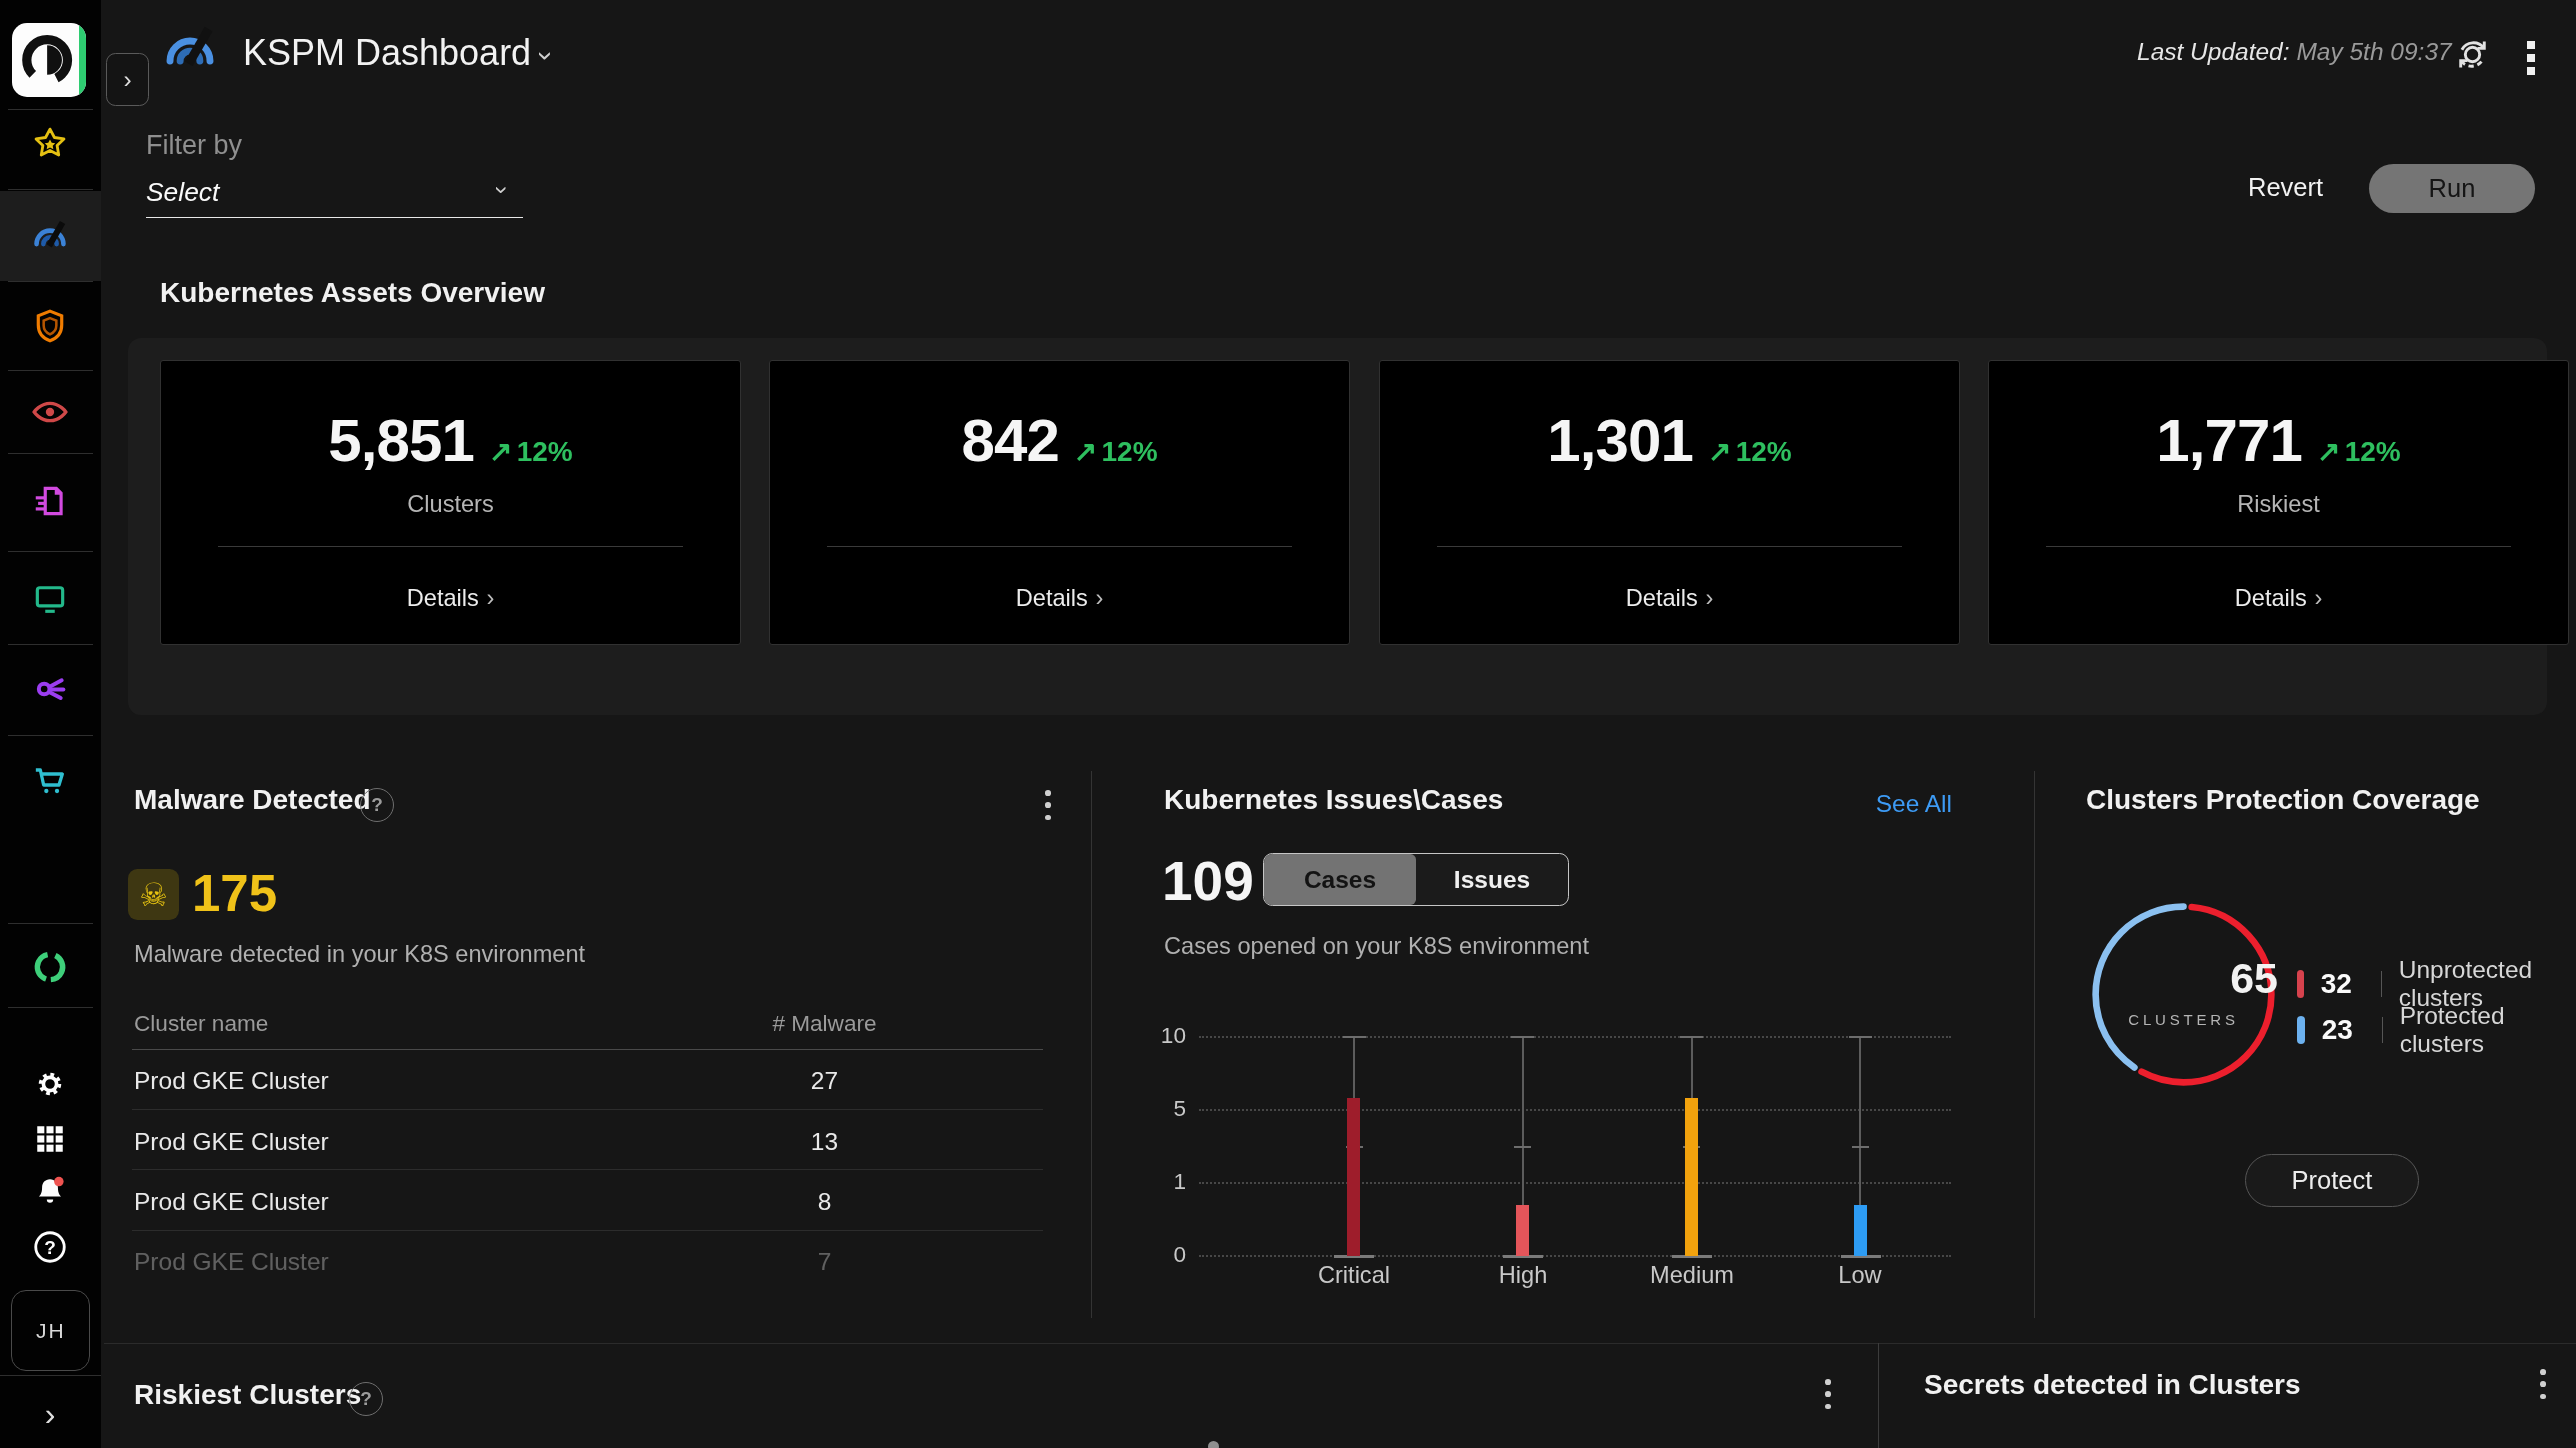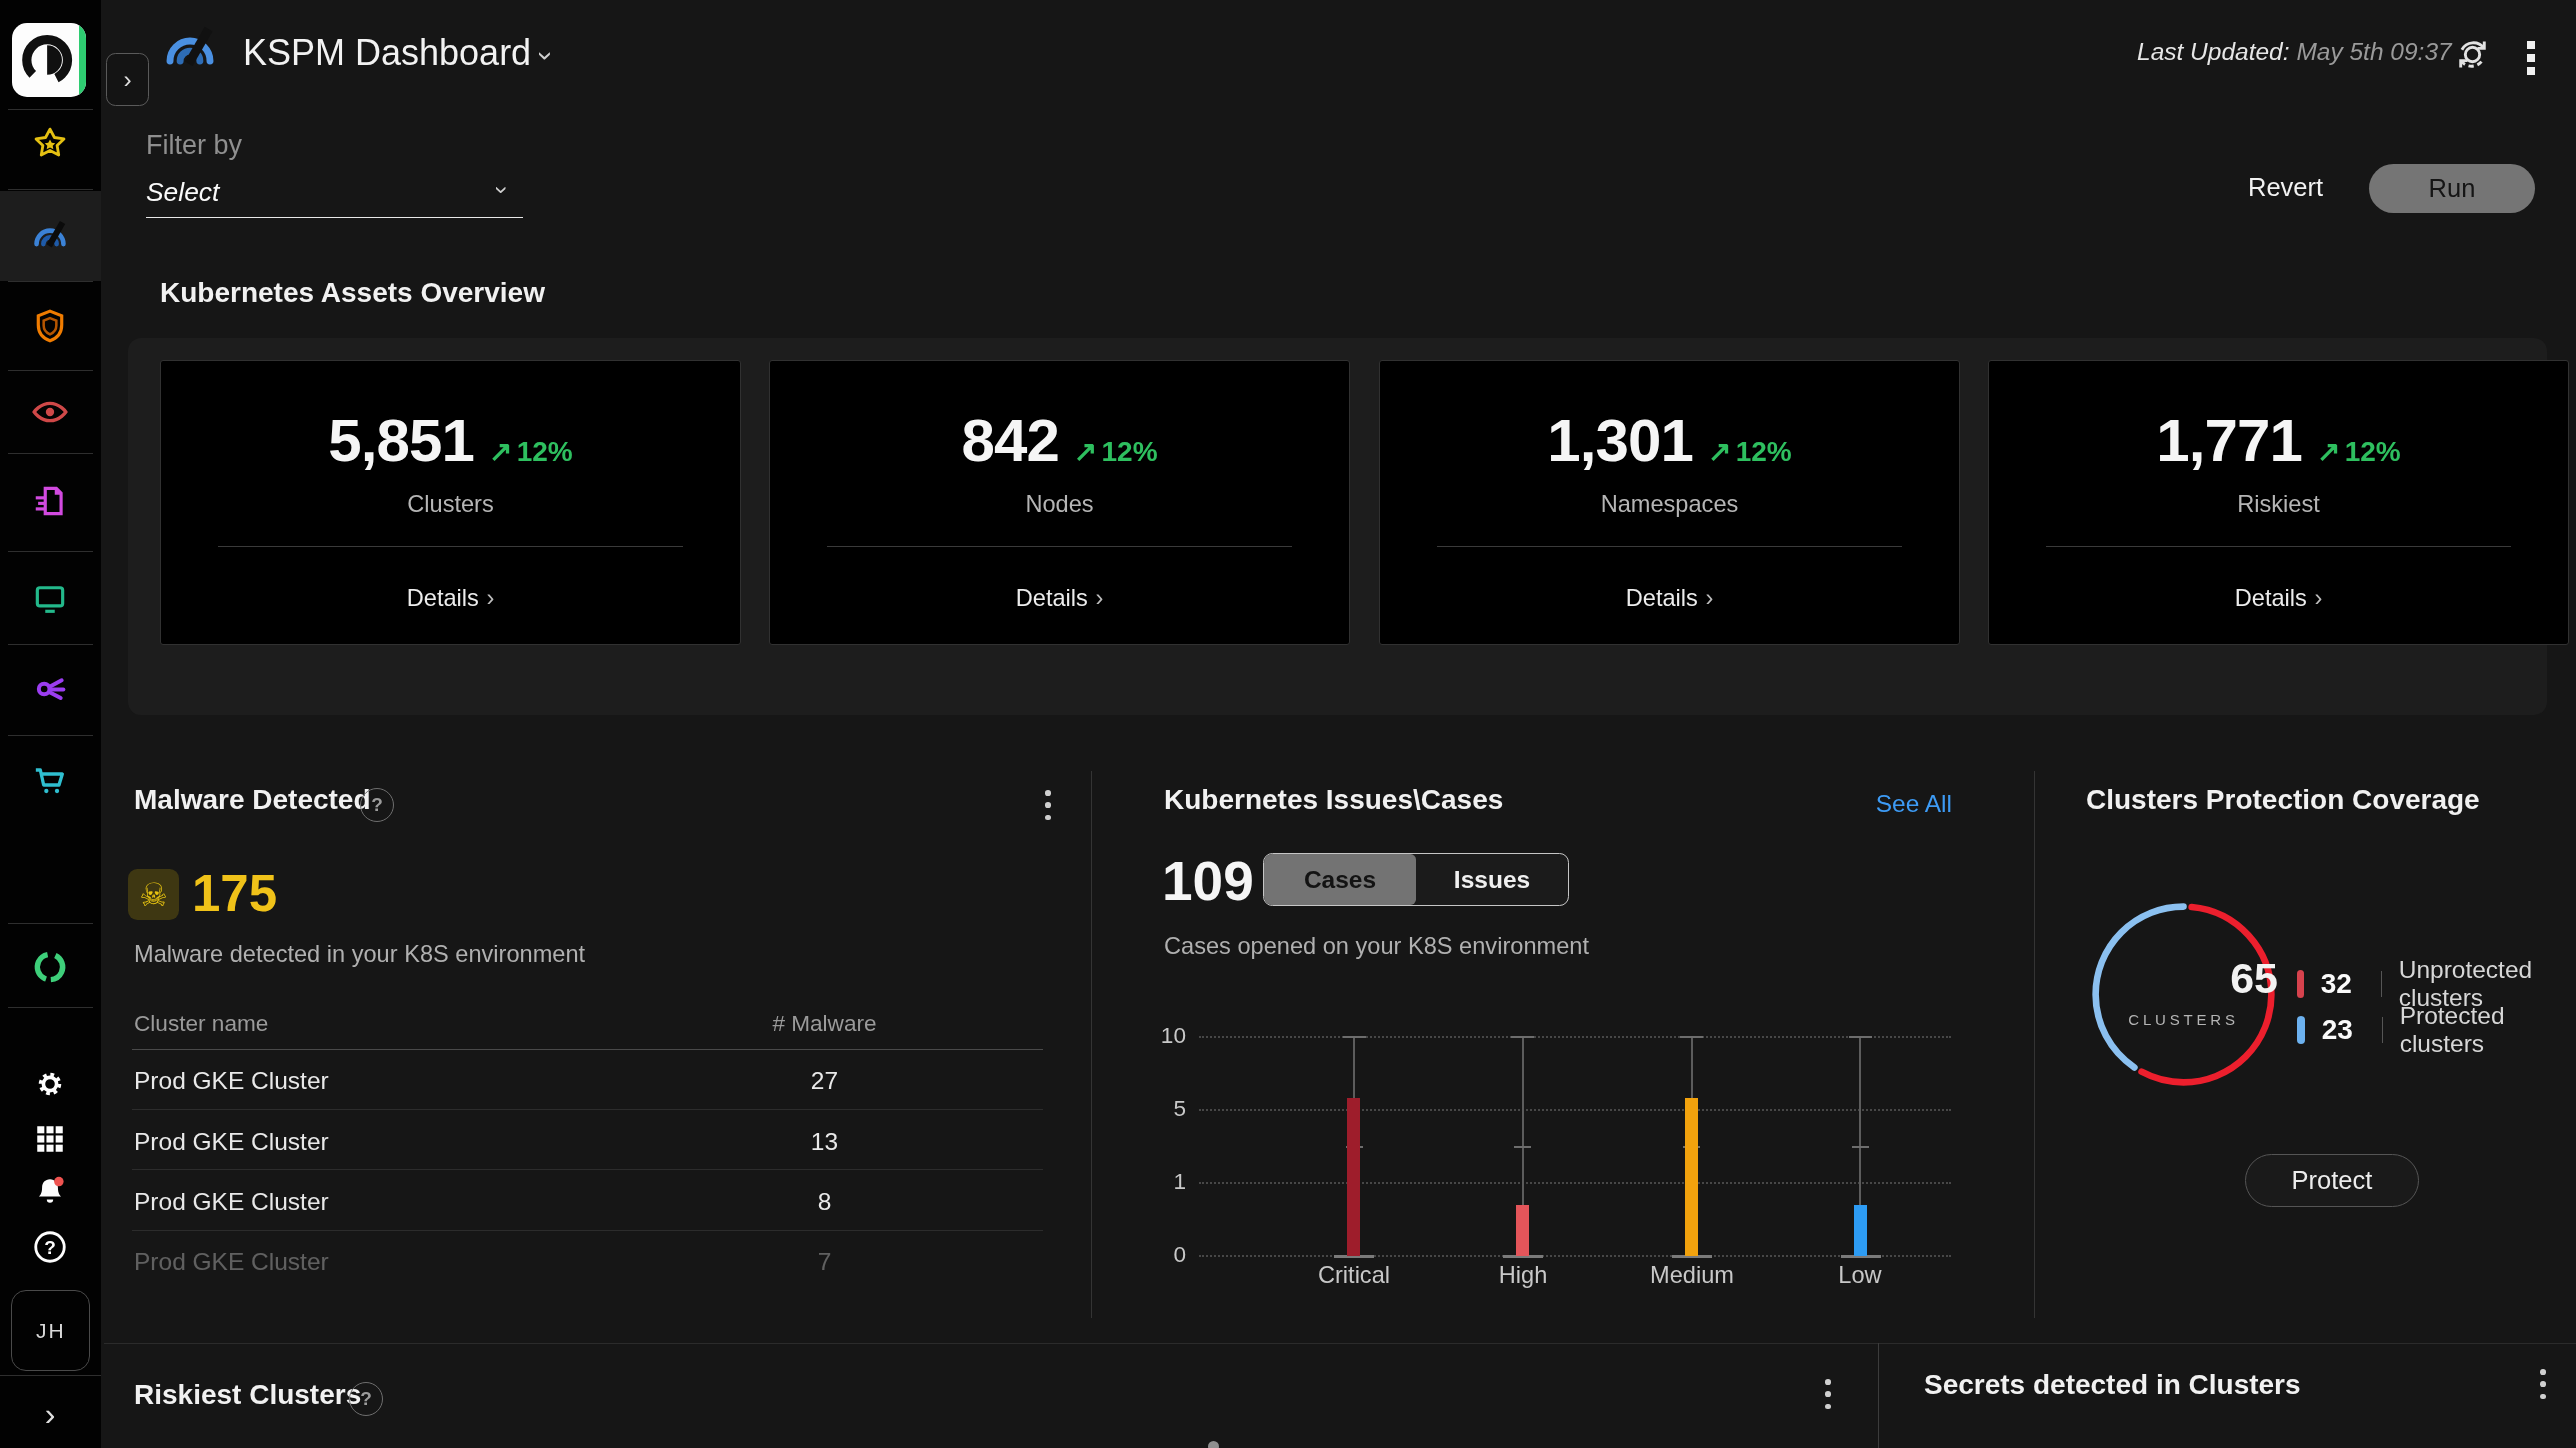--- a/index.html
+++ b/index.html
@@ -296,32 +296,30 @@
     <div class="stat-divider"></div>
     <div class="stat-details"><span>Details</span><span class="dchev">›</span></div>
   </div>
 
   <div class="abs stat-card" style="left:769px">
     <div class="stat-row">
         <span class="stat-value">842</span>
       <span><span class="stat-arrow">↗</span>
       <span class="stat-delta">12%</span></span>
       </div>
-    <div class="stat-label">Nodes</div>
     <div class="stat-divider"></div>
     <div class="stat-details"><span>Details</span><span class="dchev">›</span></div>
   </div>
 
   <div class="abs stat-card" style="left:1379px">
     <div class="stat-row">
         <span class="stat-value">1,301</span>
       <span><span class="stat-arrow">↗</span>
       <span class="stat-delta">12%</span></span>
       </div>
-    <div class="stat-label">Namespaces</div>
     <div class="stat-divider"></div>
     <div class="stat-details"><span>Details</span><span class="dchev">›</span></div>
   </div>
 
   <div class="abs stat-card" style="left:1988px">
     <div class="stat-row">
         <span class="stat-value">1,771</span>
       <span><span class="stat-arrow">↗</span>
       <span class="stat-delta">12%</span></span>
       </div>

